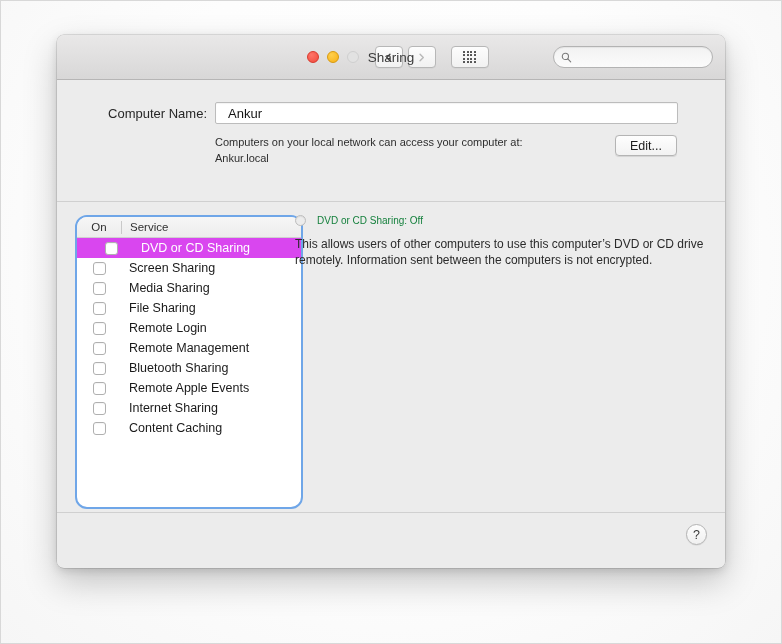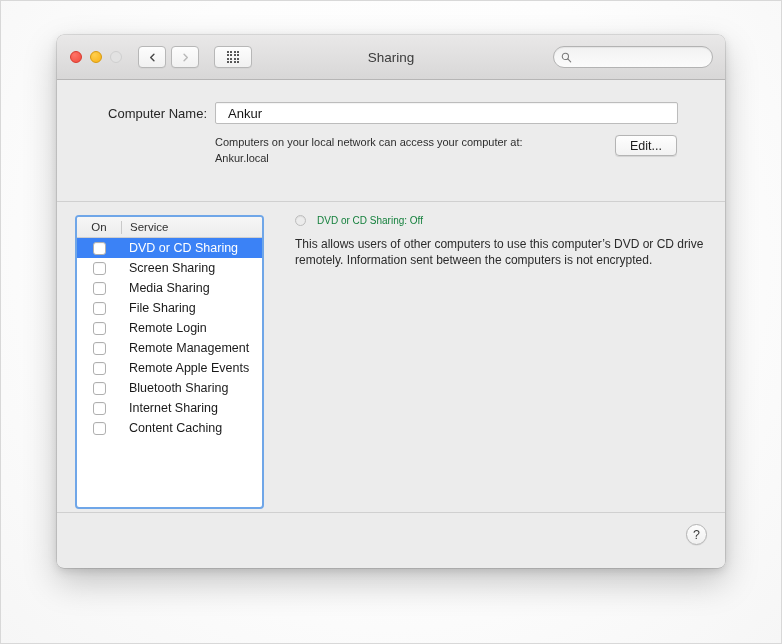--- a/index.html
+++ b/index.html
@@ -37,20 +37,21 @@
   }
 
   
   .titlebar {
     position: relative;
     height: 45px;
     background: linear-gradient(to bottom, #e9e8e8 0%, #d8d7d7 100%);
     border-bottom: 1px solid #b6b5b5;
     display: flex;
     align-items: center;
+    justify-content: center;
   }
   .traffic { display: flex; gap: 8px; margin-left: 13px; }
   .light {
     width: 12px; height: 12px; border-radius: 50%;
     display: block;
   }
   .light.close  { background: radial-gradient(circle at 35% 30%, #ff7468, #f04b3d); border: 0.5px solid #d8382c; }
   .light.min    { background: radial-gradient(circle at 35% 30%, #ffcf4d, #f8b117); border: 0.5px solid #d89a0e; }
   .light.zoom   { background: #e2e2e2; border: 0.5px solid #cfcfcf; }
 
@@ -154,45 +155,45 @@
   .body {
     position: relative;
     height: 310px;
     background: #ececec;
   }
 
   
   .listbox {
     position: absolute;
     left: 18px; top: 13px;
-    width: 189px; height: 294px;
+    width: 228px; height: 294px;
     background: #fff;
     border: 2px solid #6fa6e8;
-    border-radius: 4px;
+    border-radius: 12px;
     overflow: hidden;
   }
   .list-head {
     display: flex; height: 21px;
     background: linear-gradient(to bottom,#f6f6f6,#ececec);
     border-bottom: 1px solid #cfcfcf;
     align-items: center;
     font-size: 11.5px; color: #303030;
   }
   .hd-on { width: 44px; text-align: center; }
   .hd-sep { width: 1px; height: 13px; background: #c9c9c9; }
   .hd-srv { padding-left: 8px; }
 
   .srow {
     display: flex; align-items: center;
     height: 20px; padding-left: 0;
     font-size: 12.5px; color: #1a1a1a;
   }
   .srow .cbcell { width: 44px; display: flex; justify-content: center; }
   .srow .slabel { padding-left: 8px; white-space: nowrap; }
-  .srow.selected { background: #3b82f6; }
+  .srow.selected { background: #d946ef; padding-left: 12px; }
   .srow.selected .slabel { color: #fff; }
 
   .cb {
     width: 13px; height: 13px;
     border-radius: 3px;
     background: #fff;
     border: 1px solid #b0b0b0;
     box-shadow: inset 0 1px 1px rgba(0,0,0,0.04);
     display: block;
   }
@@ -361,27 +362,27 @@
             <div class="srow">
               <span class="cbcell">
                 <span class="cb"></span>
               </span>
               <span class="slabel">Remote Management</span>
             </div>
             <div class="srow">
               <span class="cbcell">
                 <span class="cb"></span>
               </span>
+              <span class="slabel">Bluetooth Sharing</span>
+            </div>
+            <div class="srow">
+              <span class="cbcell">
+                <span class="cb"></span>
+              </span>
               <span class="slabel">Remote Apple Events</span>
-            </div>
-            <div class="srow">
-              <span class="cbcell">
-                <span class="cb"></span>
-              </span>
-              <span class="slabel">Bluetooth Sharing</span>
             </div>
             <div class="srow">
               <span class="cbcell">
                 <span class="cb"></span>
               </span>
               <span class="slabel">Internet Sharing</span>
             </div>
             <div class="srow">
               <span class="cbcell">
                 <span class="cb"></span>

